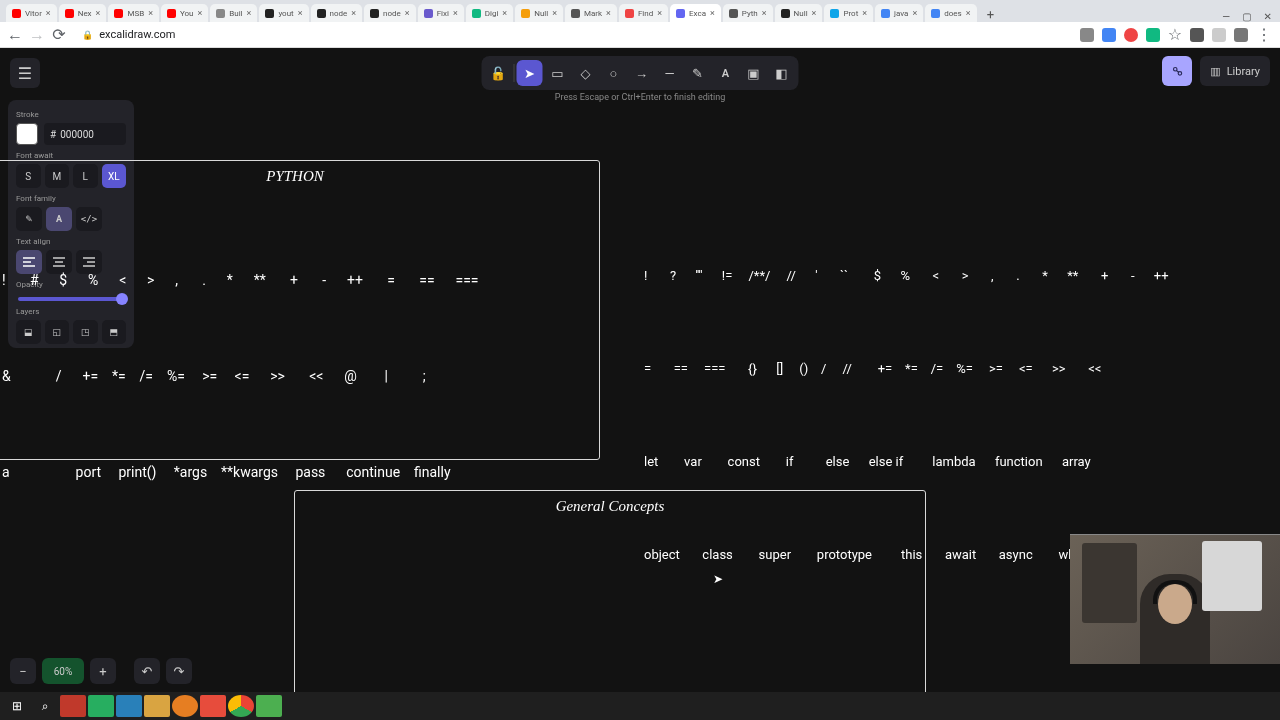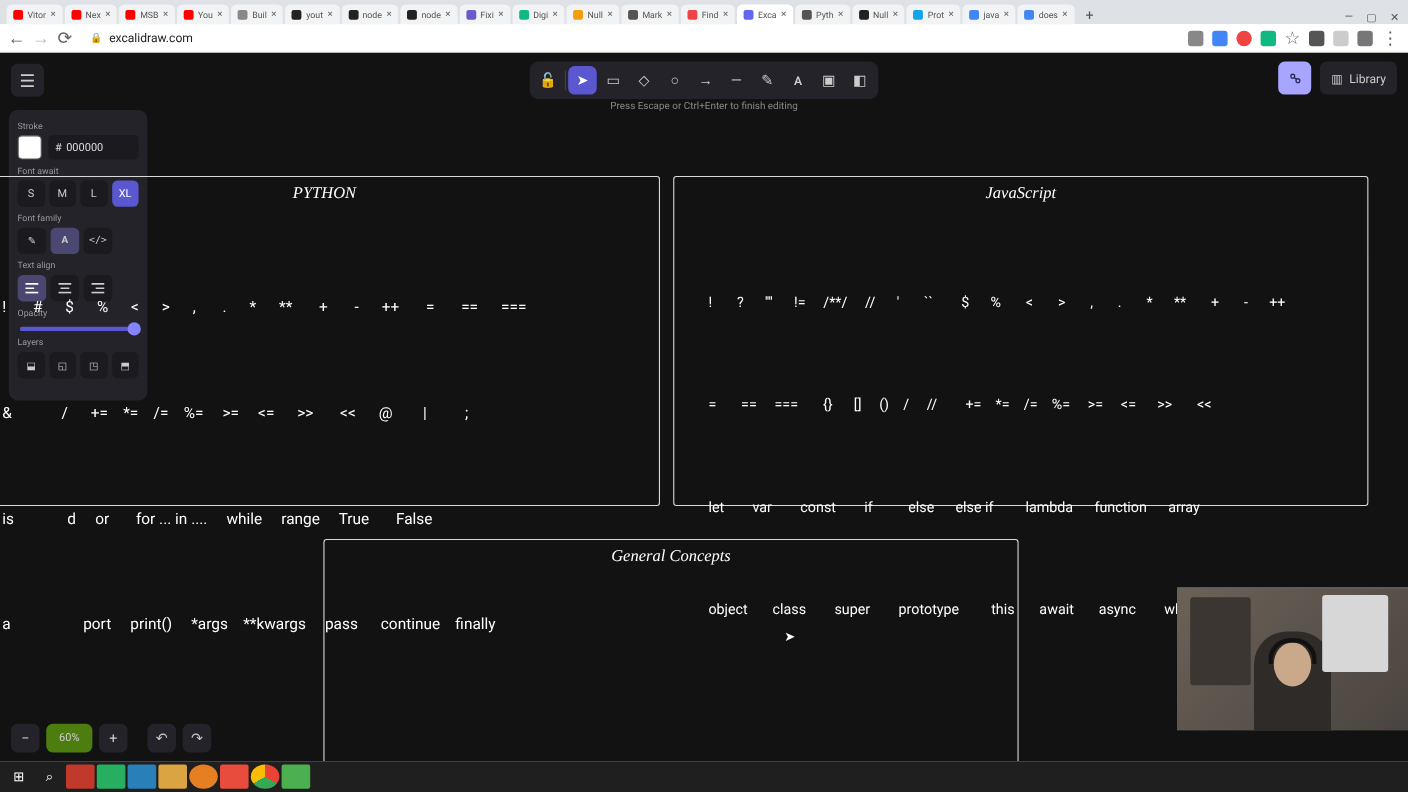--- a/index.html
+++ b/index.html
@@ -26,37 +26,37 @@
 .menu-btn { width:30px; height:30px; margin-left:10px; margin-top:6px; border-radius:6px; background:#232329; display:flex; align-items:center; justify-content:center; color:#ccc;}
 .shape-toolbar { position:absolute; left:50%; transform:translateX(-50%); top:8px; height:34px; background:#232329; border-radius:8px; display:flex; align-items:center; padding:0 4px; gap:2px;}
 .tool { width:26px; height:26px; border-radius:6px; display:flex; align-items:center; justify-content:center; color:#ccc; font-size:13px;}
 .tool.sep { width:1px; height:18px; background:#444; border-radius:0;}
 .tool.active { background:#5b57d1; color:#fff;}
 .right-buttons { position:absolute; right:10px; top:8px; display:flex; gap:8px;}
 .share-btn { width:30px; height:30px; border-radius:6px; background:#a8a5ff; display:flex; align-items:center; justify-content:center; color:#2a2a5a;}
 .lib-btn { height:30px; border-radius:6px; background:#232329; display:flex; align-items:center; padding:0 10px; gap:6px; color:#ccc; font-size:11px;}
 .editing-hint { position:absolute; left:50%; transform:translateX(-50%); top:44px; font-size:9px; color:#888;}
 
-.side-panel { position:absolute; left:8px; top:52px; width:126px; background:#232329; border-radius:8px; padding:10px 8px 20px; color:#ccc; font-size:9px;}
+.side-panel { position:absolute; left:8px; top:52px; width:126px; background:#232329; border-radius:8px; padding:10px 8px 4px; color:#ccc; font-size:9px;}
 .sp-label { font-size:8px; color:#999; margin-top:6px; margin-bottom:4px;}
 .sp-label:first-child{margin-top:0;}
 .stroke-row { display:flex; gap:6px; align-items:center;}
 .stroke-swatch{ width:22px; height:22px; border-radius:4px; background:#fff; border:1px solid #555;}
 .hex-input { flex:1; height:22px; background:#1a1a1f; border-radius:4px; display:flex; align-items:center; gap:4px; padding:0 6px; font-size:10px; color:#ddd;}
 .btn-row { display:flex; gap:4px;}
 .size-btn { flex:1; height:24px; background:#1a1a1f; border-radius:5px; display:flex; align-items:center; justify-content:center; font-size:10px; color:#ccc;}
 .size-btn.active { background:#5b57d1; color:#fff;}
 .icon-btn{ width:26px; height:24px; background:#1a1a1f; border-radius:5px; display:flex; align-items:center; justify-content:center; color:#ccc;}
 .icon-btn.active { background:#4a4770; }
 .opacity-track { height:4px; background:#5b57d1; border-radius:2px; position:relative; margin:8px 2px 6px;}
 .opacity-thumb { position:absolute; right:-4px; top:-4px; width:12px; height:12px; border-radius:50%; background:#8683ff;}
 
 .zoom-footer { position:absolute; left:10px; bottom:8px; display:flex; gap:6px; align-items:center;}
 .zf-btn { width:26px; height:26px; background:#232329; border-radius:6px; display:flex; align-items:center; justify-content:center; color:#ccc; font-size:13px;}
-.zf-pct { width:42px; height:26px; background:#4d7c0f; border-radius:6px; display:flex; align-items:center; justify-content:center; color:#ccc; font-size:10px;}
+.zf-pct { width:42px; height:26px; background:#14532d; border-radius:6px; display:flex; align-items:center; justify-content:center; color:#ccc; font-size:10px;}
 
 .canvas { position:absolute; inset:0; }
 .box { position:absolute; border:1px solid #d9d9d9; border-radius:3px;}
 .box-title { font-family:"Comic Sans MS",cursive; font-style:italic; color:#fff; font-size:15px; text-align:center; margin-top:7px;}
 .tokens { position:absolute; color:#fff; font-size:14px; line-height:32px; white-space:pre;}
 .cursor-caret { display:inline-block; width:1px; height:15px; background:#fff; vertical-align:middle;}
 .mouse-ptr { position:absolute; color:#fff; font-size:12px;}
 
 .webcam { position:absolute; right:0; bottom:28px; width:210px; height:130px; background:linear-gradient(135deg,#6b6257 0%,#4a4440 100%); border-top:1px solid #888; display:flex; align-items:center; justify-content:center;}
 .webcam::before{content:""; position:absolute; left:12px; top:8px; width:55px; height:80px; background:#3b3631; border-radius:3px;}
@@ -292,29 +292,25 @@
   </div>
 
   <div class="canvas">
 
     <div class="box" style="left:-10px; top:112px; width:610px; height:300px;">
       <div class="box-title">PYTHON</div>
     </div>
     <div class="tokens" style="left:2px; top:152px; width:600px;">
       <div>!       #      $      %      &lt;      &gt;      ,       .      *      **       +       -      ++       =       ==      ===</div>
       <div>&amp;             /      +=    *=    /=    %=     &gt;=     &lt;=      &gt;&gt;       &lt;&lt;      @        |          ;</div>
-      <div>is              d     or       for ... in ....     while     range     True       False</div>
       <div>a                   port     print()     *args    **kwargs     pass      continue    finally</div>
       
       
     </div>
 
-    <div class="box" style="left:612px; top:112px; width:632px; height:300px;">
-      <div class="box-title">JavaScript</div>
-    </div>
     <div class="tokens" style="left:644px; top:150px; width:600px; font-size:13px; line-height:31px;">
       <div>!       ?      ''''      !=     /**/     //      '       ``        $      %       &lt;       &gt;       ,       .       *      **       +       -      ++</div>
       <div>=       ==     ===       {}      []     ()    /     //        +=    *=    /=    %=     &gt;=     &lt;=      &gt;&gt;       &lt;&lt;</div>
       <div>let        var        const        if          else      else if         lambda      function      array</div>
       <div>object       class        super        prototype         this       await       async        while</div>
       
     </div>
 
     <div class="box" style="left:294px; top:442px; width:632px; height:220px;">
       <div class="box-title">General Concepts</div>

